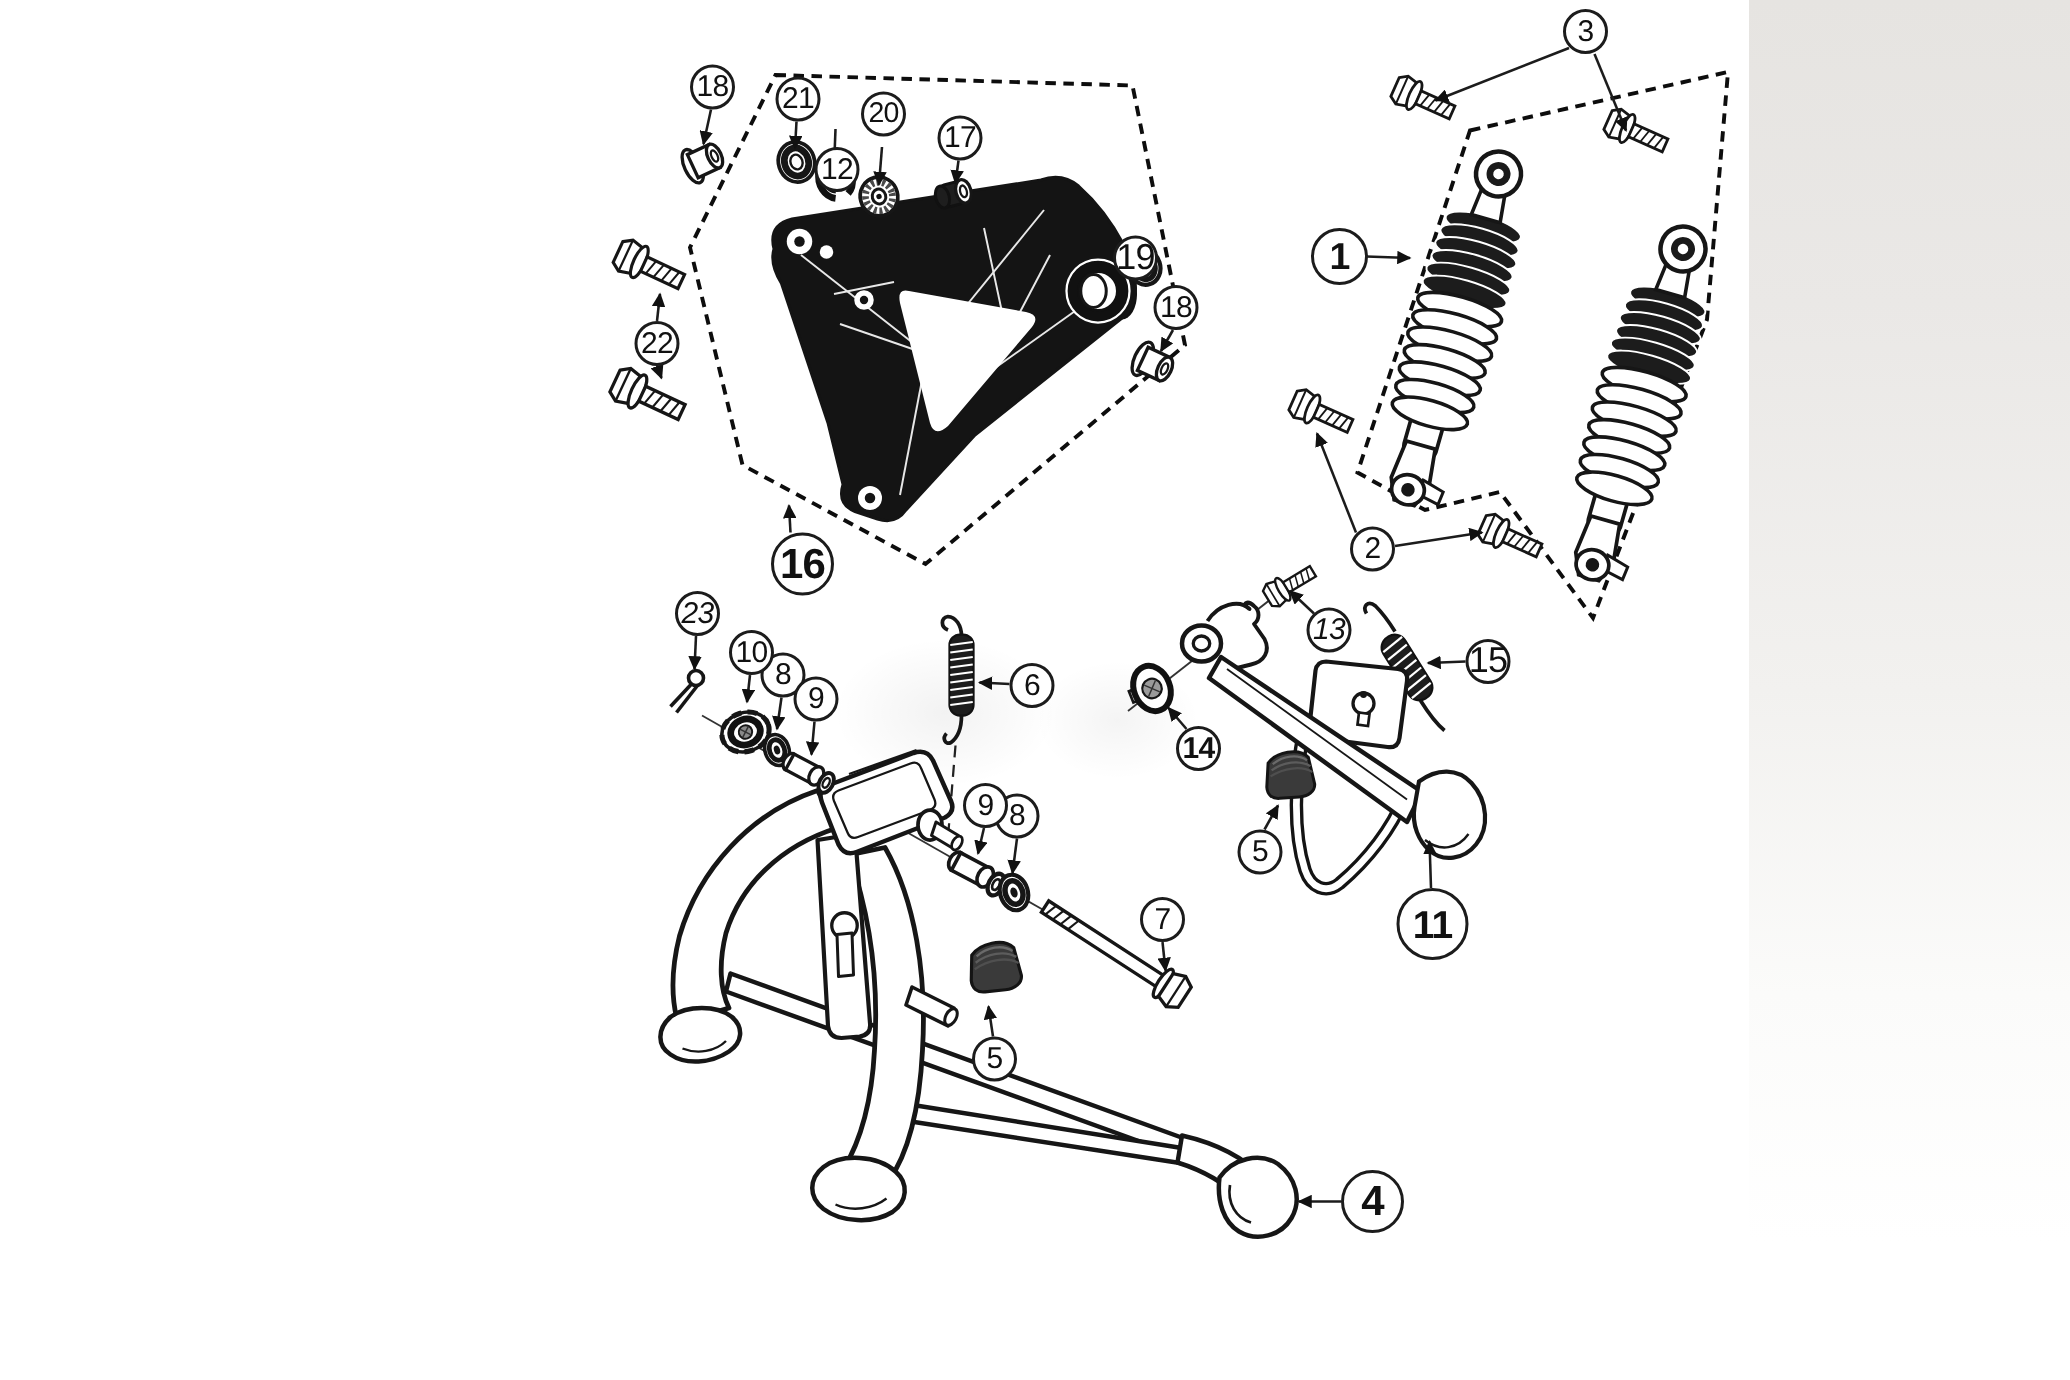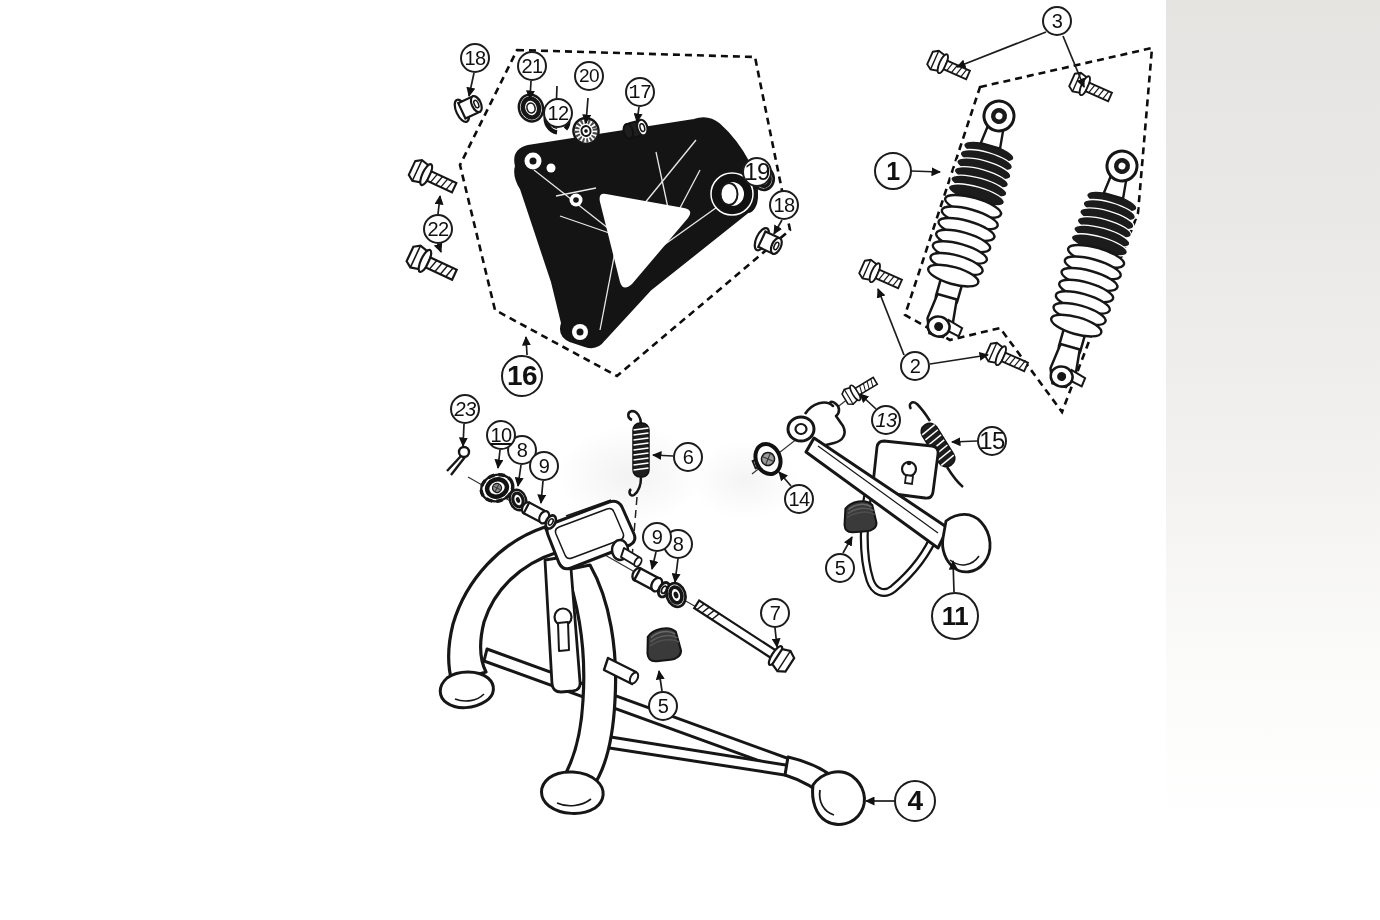--- a/index.html
+++ b/index.html
@@ -380,28 +380,28 @@
       <div class="callout" style="left: 1057px; top: 21px; height: 30px; width: 30px; font-size: 20px;">3</div>
       <div class="callout bold" style="left: 915px; top: 801px; height: 42px; width: 42px; font-size: 28px;">4</div>
       <div class="callout" style="left: 840px; top: 568px; height: 30px; width: 30px; font-size: 20px;">5</div>
       <div class="callout" style="left: 663px; top: 706px; height: 30px; width: 30px; font-size: 20px;">5</div>
       <div class="callout" style="left: 688px; top: 457px; height: 30px; width: 30px; font-size: 20px;">6</div>
       <div class="callout" style="left: 775px; top: 613px; height: 30px; width: 30px; font-size: 20px;">7</div>
       <div class="callout" style="left: 522px; top: 450px; height: 30px; width: 30px; font-size: 20px;">8</div>
       <div class="callout" style="left: 678px; top: 544px; height: 30px; width: 30px; font-size: 20px;">8</div>
       <div class="callout" style="left: 544px; top: 466px; height: 30px; width: 30px; font-size: 20px;">9</div>
       <div class="callout" style="left: 657px; top: 537px; height: 30px; width: 30px; font-size: 20px;">9</div>
-      <div class="callout" style="left: 501px; top: 435px; height: 30px; width: 30px; font-size: 20px; text-decoration: underline;">10</div>
+      <div class="callout" style="left: 501px; top: 435px; height: 30px; width: 30px; font-size: 20px;">10</div>
       <div class="callout bold" style="left: 955px; top: 616px; height: 48px; width: 48px; font-size: 26px;">11</div>
       <div class="callout" style="left: 558px; top: 71px; height: 30px; width: 30px; font-size: 20px; margin-top: 42px;">12</div>
       <div class="callout" style="left: 886px; top: 420px; height: 30px; width: 30px; font-size: 20px; font-style: italic;">13</div>
-      <div class="callout" style="left: 799px; top: 499px; height: 30px; width: 30px; font-size: 20px;">14</div>
+      <div class="callout" style="left: 799px; top: 499px; height: 30px; width: 30px; font-size: 20px; font-weight: bold;">14</div>
       <div class="callout" style="left: 992px; top: 441px; height: 30px; width: 30px; font-size: 24px;">15</div>
-      <div class="callout bold" style="left: 522px; top: 376px; height: 42px; width: 42px; font-size: 28px;">16</div>
-      <div class="callout" style="left: 640px; top: 92px; height: 30px; width: 30px; font-size: 20px; font-family: Liberation Mono, monospace;">17</div>
+      <div class="callout bold" style="left: 535px; top: 376px; height: 42px; width: 42px; font-size: 28px;">16</div>
+      <div class="callout" style="left: 640px; top: 92px; height: 30px; width: 30px; font-size: 20px;">17</div>
       <div class="callout" style="left: 475px; top: 58px; height: 30px; width: 30px; font-size: 20px;">18</div>
       <div class="callout" style="left: 784px; top: 205px; height: 30px; width: 30px; font-size: 20px;">18</div>
       <div class="callout" style="left: 757px; top: 144px; height: 30px; width: 30px; font-size: 24px; margin-top: 28px;">19</div>
       <div class="callout" style="left: 589px; top: 76px; height: 30px; width: 30px; font-size: 19px;">20</div>
       <div class="callout" style="left: 532px; top: 66px; height: 30px; width: 30px; font-size: 20px; text-align: center;">21</div>
       <div class="callout" style="left: 438px; top: 229px; height: 30px; width: 30px; font-size: 20px;">22</div>
       <div class="callout" style="left: 465px; top: 409px; height: 30px; width: 30px; font-size: 20px; font-style: italic;">23</div>
     </div>
 </div>
 

